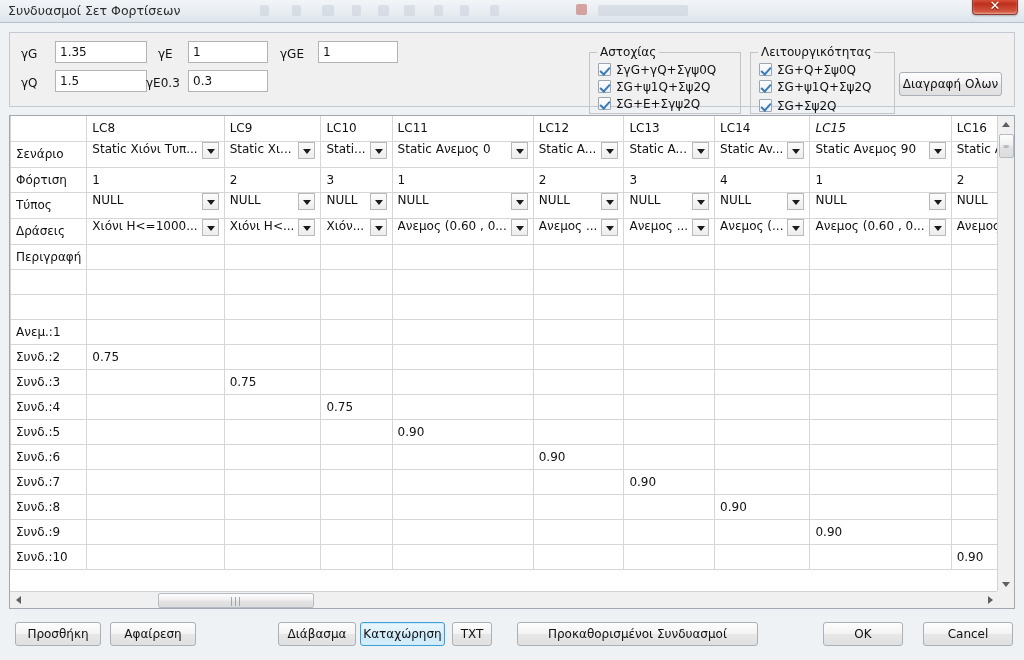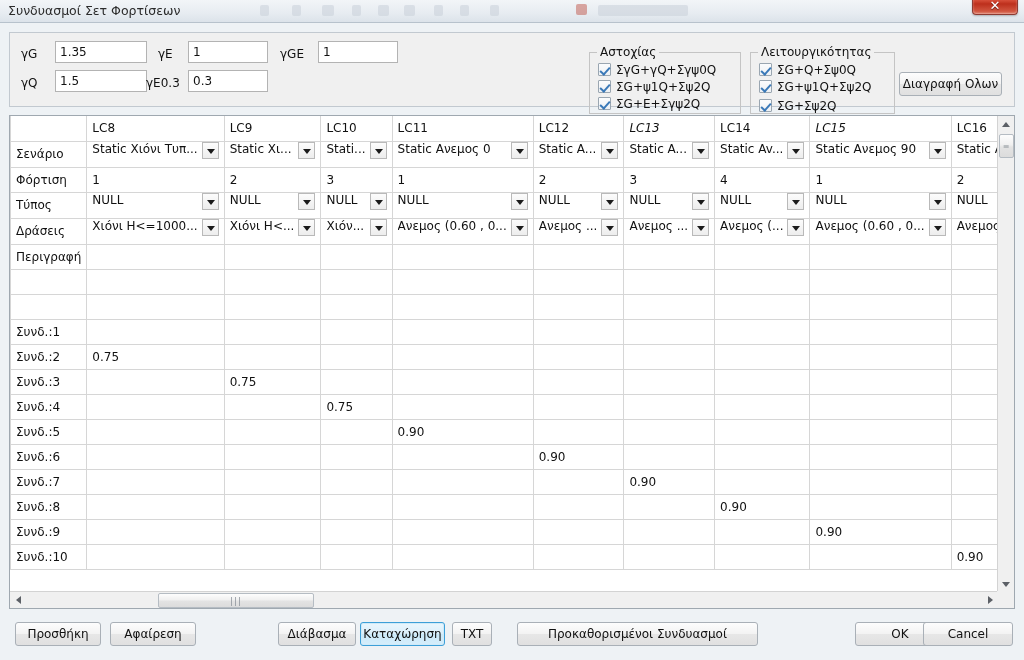--- a/index.html
+++ b/index.html
@@ -311,21 +311,21 @@
     <div id="grid">
       <table class="g" id="gtable">
         <thead>
             <tr id="ghead">
               <th class="hdr" style="width: 100px;"></th>
               <th class="hdr" style="width: 123px;">LC8</th>
               <th class="hdr" style="width: 83px;">LC9</th>
               <th class="hdr" style="width: 50px;">LC10</th>
               <th class="hdr" style="width: 130px;">LC11</th>
               <th class="hdr" style="width: 80px;">LC12</th>
-              <th class="hdr" style="width: 80px; font-style: italic;">LC13</th>
+              <th class="hdr" style="width: 80px;">LC13</th>
               <th class="hdr" style="width: 66px;">LC14</th>
               <th class="hdr" style="width: 128px; font-style: italic;">LC15</th>
               <th class="hdr" style="width: 130px;">LC16</th>
             </tr>
           </thead>
         <tbody id="gbody">
             <tr>
               <td class="rowhdr">Σενάριο</td>
               <td class="blue">
                 <div class="cellinner">
@@ -535,21 +535,21 @@
               <td class="yellow"></td>
               <td class="yellow"></td>
               <td class="yellow"></td>
               <td class="yellow"></td>
               <td class="yellow"></td>
               <td class="yellow"></td>
               <td class="yellow"></td>
               <td class="yellow"></td>
             </tr>
             <tr>
-              <td class="rowhdr">Συνδ.:1</td>
+              <td class="rowhdr">Ανεμ.:1</td>
               <td class="num"></td>
               <td class="num"></td>
               <td class="num"></td>
               <td class="num"></td>
               <td class="num"></td>
               <td class="num"></td>
               <td class="num"></td>
               <td class="num"></td>
               <td class="num"></td>
             </tr>
@@ -693,15 +693,15 @@
 
   <div class="btn" style="left:15px;  top:599px; width:86px;  height:24px">Προσθήκη</div>
   <div class="btn" style="left:110px; top:599px; width:86px;  height:24px">Αφαίρεση</div>
 
   <div class="btn" style="left:278px; top:599px; width:78px;  height:24px">Διάβασμα</div>
   <div class="btn focused" style="left:360px; top:599px; width:85px; height:24px">Καταχώρηση</div>
   <div class="btn" style="left:452px; top:599px; width:40px;  height:24px">TXT</div>
 
   <div class="btn" style="left:517px; top:599px; width:241px; height:24px">Προκαθορισμένοι Συνδυασμοί</div>
 
-  <div class="btn" style="left:855px; top:599px; width:90px;  height:24px">OK</div>
+  <div class="btn" style="left:823px; top:599px; width:80px;  height:24px">OK</div>
   <div class="btn" style="left:923px; top:599px; width:90px;  height:24px">Cancel</div>
 </div>
 
 </body></html>

